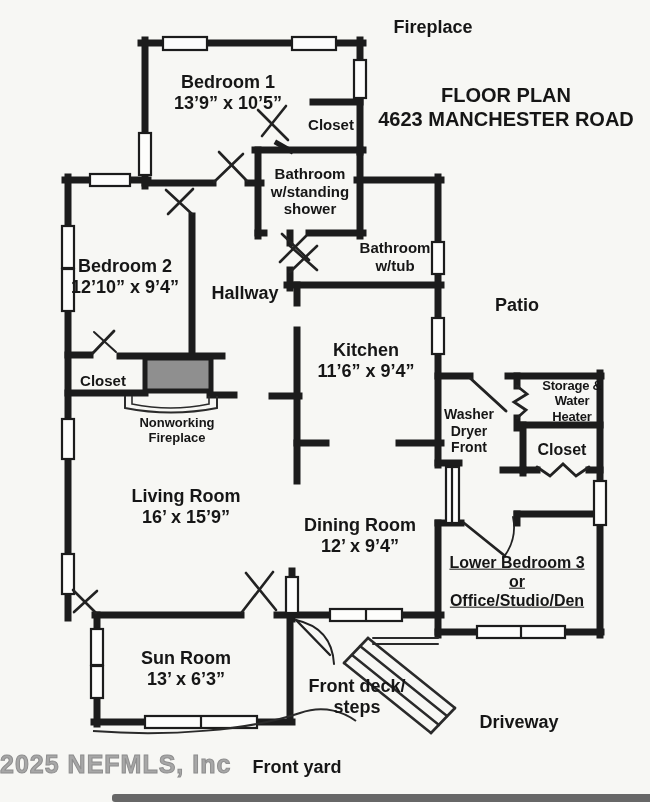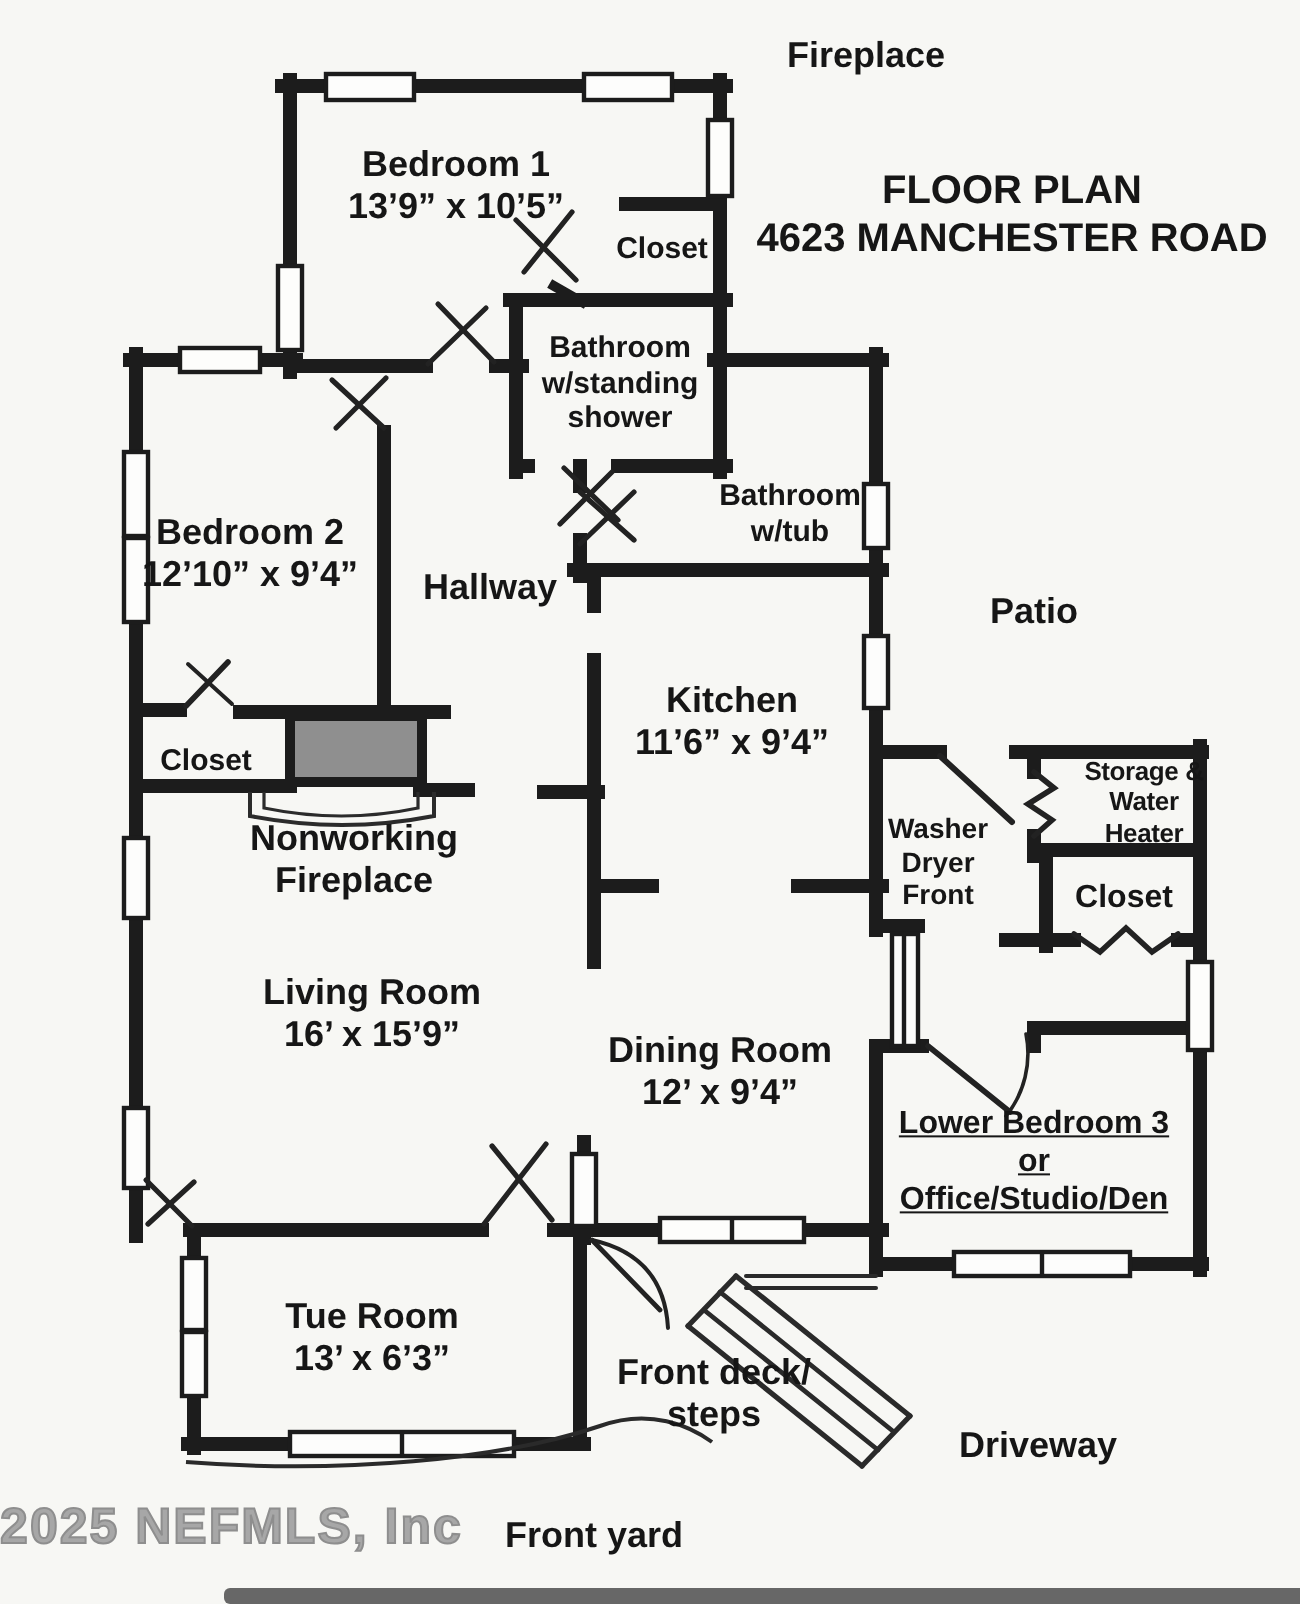--- a/index.html
+++ b/index.html
@@ -14,21 +14,21 @@
     text-align:center;font-weight:bold;white-space:nowrap;line-height:1.18;
     color:#161616;
   }
   .ln{display:block;}
   .sz20{font-size:20px;}
   .sz18{font-size:18px;}
   .sz16{font-size:16px;}
   .sz15{font-size:15px;}
   .sz14{font-size:14px;}
   .sz13{font-size:13px;letter-spacing:-0.2px;}
-  .sz12{font-size:18px;}
+  .sz12{font-size:13px;}
   .watermark{
     position:absolute;transform:translate(-50%,-50%);
     font-size:25px;font-weight:bold;color:#a7a7a7;white-space:nowrap;
     letter-spacing:1px;-webkit-text-stroke:1px #8e8e8e;
     text-shadow:0 0 1px #ffffff;
   }
   .photo-edge{
     position:absolute;left:112px;top:794px;width:538px;height:8px;
     background:#4e4e4e;border-radius:3px 0 0 3px;opacity:.85;
   }
@@ -265,21 +265,21 @@
     <span class="ln">12’ x 9’4”</span>
   </div>
 
   <div class="lbl sz16" style="left:517px;top:582px;text-decoration:underline;">
     <span class="ln">Lower Bedroom 3</span>
     <span class="ln">or</span>
     <span class="ln">Office/Studio/Den</span>
   </div>
 
   <div class="lbl sz18" style="left:186px;top:669px;">
-    <span class="ln">Tue Room</span>
+    <span class="ln">Sun Room</span>
     <span class="ln">13’ x 6’3”</span>
   </div>
 
   <div class="lbl sz18" style="left:357px;top:697px;">
     <span class="ln">Front deck/</span>
     <span class="ln">steps</span>
   </div>
 
   <div class="lbl sz18" style="left:519px;top:723px;">Driveway</div>
 

